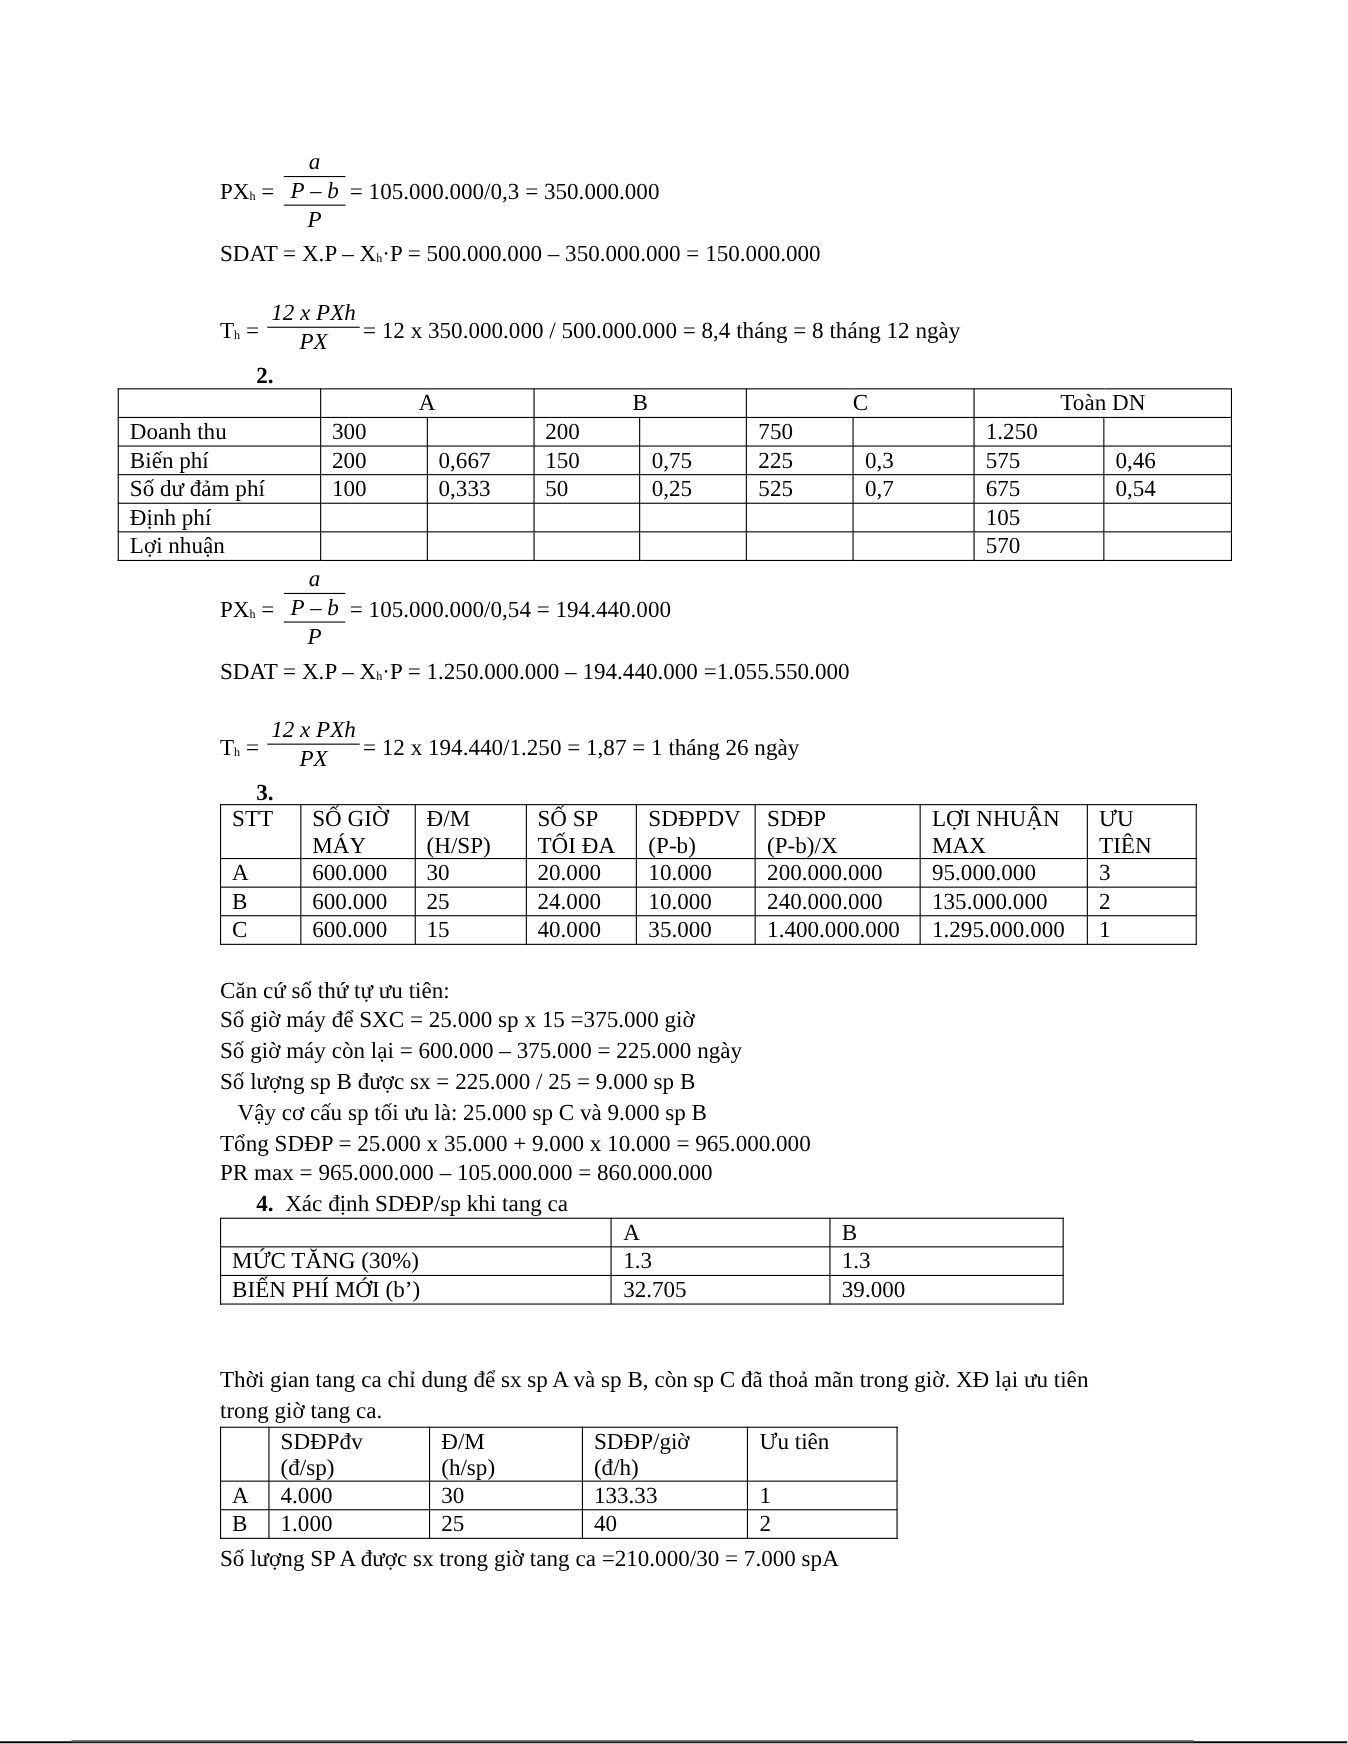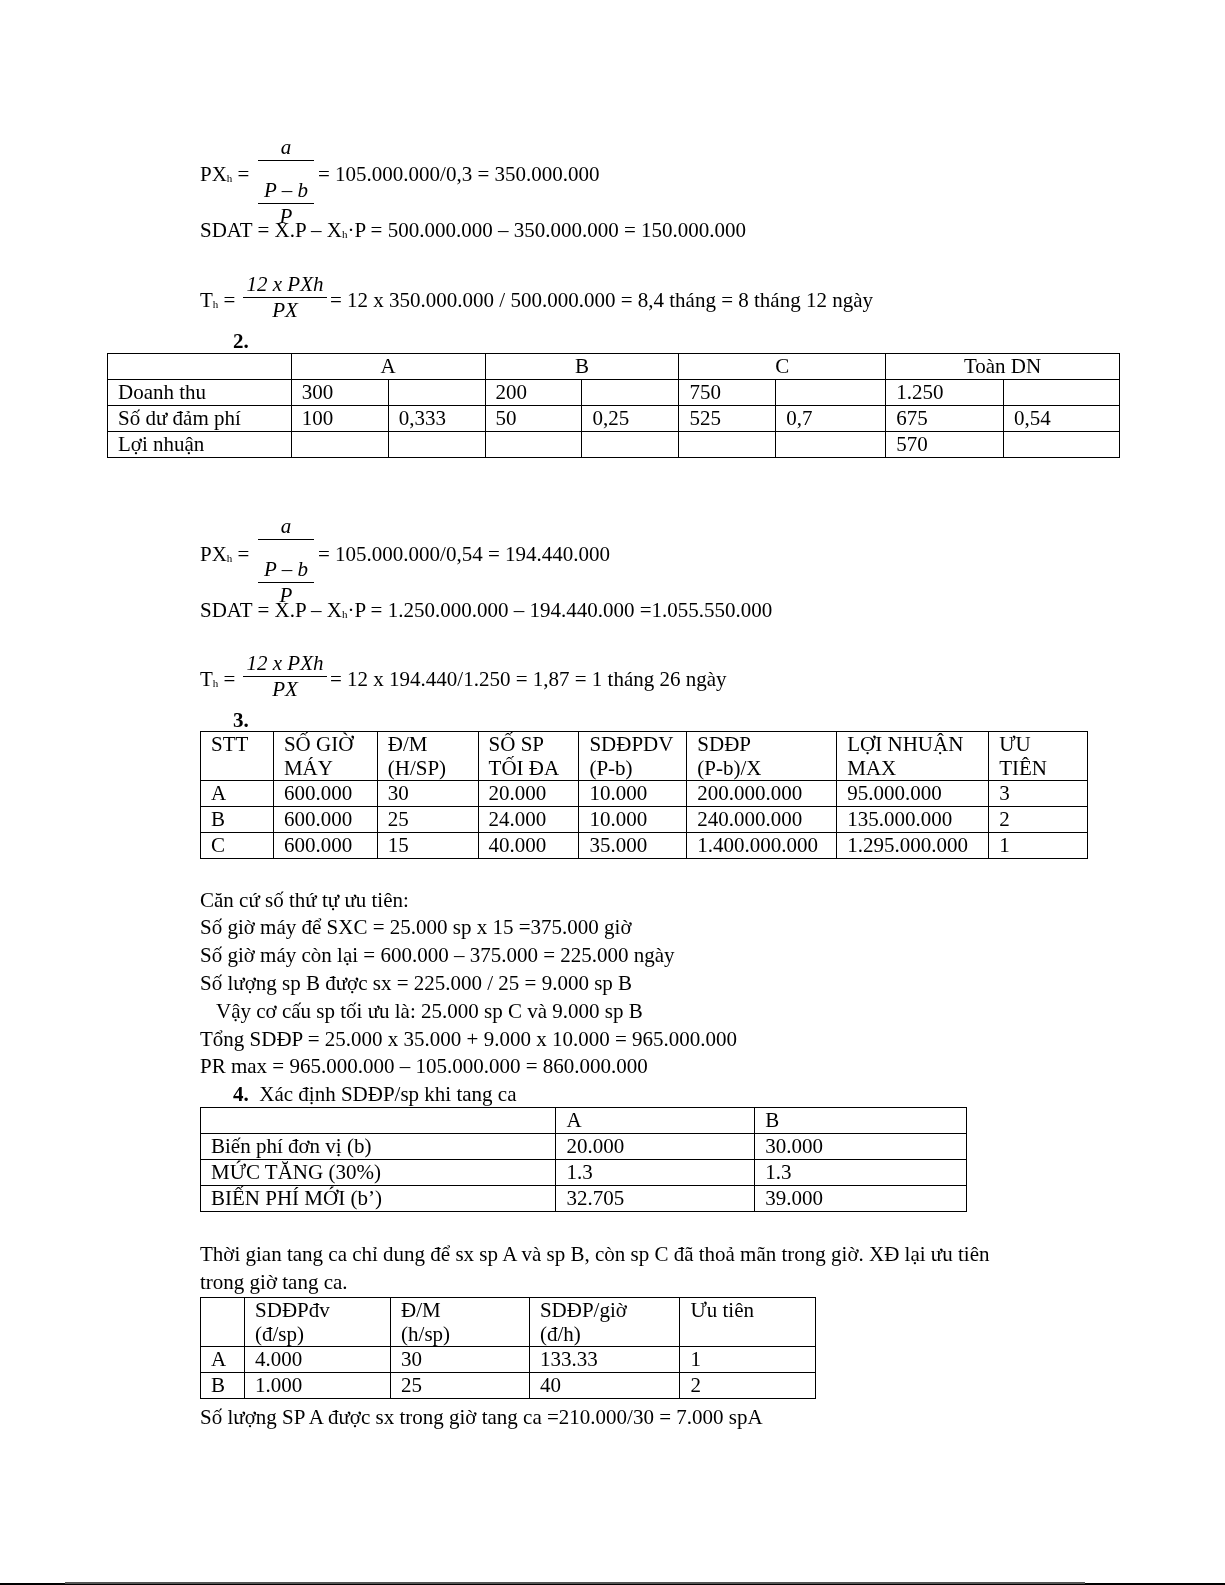--- a/index.html
+++ b/index.html
@@ -4,21 +4,21 @@
 <style>
   html, body { margin: 0; padding: 0; background: #ffffff; }
   body {
     width: 1225px; height: 1585px; position: relative; overflow: hidden;
     font-family: "Liberation Serif", "DejaVu Serif", serif;
     font-size: 21px; color: #000; line-height: 1.2;
   }
   .abs { position: absolute; white-space: nowrap; }
   .big-frac { position: absolute; text-align: center; font-style: italic; }
   .big-frac .top { display:block; border-bottom: 1.5px solid #000; padding: 0 3px; }
-  .big-frac .mid { display:block; border-bottom: 1.5px solid #000; padding: 0 3px; margin-top: 17px; }
+  .big-frac .mid { display:block; border-bottom: 1.5px solid #000; padding: 0 3px; }
   .big-frac .bot { display:block; padding: 0 3px; }
   sub.h { font-size: 11px; vertical-align: -1px; }
   .bold { font-weight: bold; }
   table { border-collapse: collapse; position: absolute; font-size: 21px; }
   td { border: 1px solid #000; padding: 0 0 0 10px; height: 25px; line-height: 24px; vertical-align: top; }
   td.center { text-align: center; padding-left: 0; }
   .bottom-rule { position: absolute; left: 65px; top: 1582px; width: 1020px; height: 2px; background: #555; }
   .bottom-rule-dark { position: absolute; left: 0; top: 1583px; width: 1225px; height: 2px; background: #000; }
 </style>
 </head>
@@ -74,31 +74,53 @@
     <td>300</td>
     <td></td>
     <td>200</td>
     <td></td>
     <td>750</td>
     <td></td>
     <td>1.250</td>
     <td></td>
   </tr>
   <tr>
+    <td>Biến phí</td>
+    <td>200</td>
+    <td>0,667</td>
+    <td>150</td>
+    <td>0,75</td>
+    <td>225</td>
+    <td>0,3</td>
+    <td>575</td>
+    <td>0,46</td>
+  </tr>
+  <tr>
     <td>Số dư đảm phí</td>
     <td>100</td>
     <td>0,333</td>
     <td>50</td>
     <td>0,25</td>
     <td>525</td>
     <td>0,7</td>
     <td>675</td>
     <td>0,54</td>
   </tr>
   <tr>
+    <td>Định phí</td>
+    <td></td>
+    <td></td>
+    <td></td>
+    <td></td>
+    <td></td>
+    <td></td>
+    <td>105</td>
+    <td></td>
+  </tr>
+  <tr>
     <td>Lợi nhuận</td>
     <td></td>
     <td></td>
     <td></td>
     <td></td>
     <td></td>
     <td></td>
     <td>570</td>
     <td></td>
   </tr>
@@ -203,25 +225,20 @@
       <col style="width:199px">
       <col style="width:212px">
     </colgroup>
   <tbody>
       <tr>
     <td></td>
     <td>A</td>
     <td>B</td>
   </tr>
   <tr>
-    <td>Biến phí đơn vị (b)</td>
-    <td>20.000</td>
-    <td>30.000</td>
-  </tr>
-  <tr>
     <td>MỨC TĂNG (30%)</td>
     <td>1.3</td>
     <td>1.3</td>
   </tr>
   <tr>
     <td>BIẾN PHÍ MỚI (b’)</td>
     <td>32.705</td>
     <td>39.000</td>
   </tr>
 </tbody>

